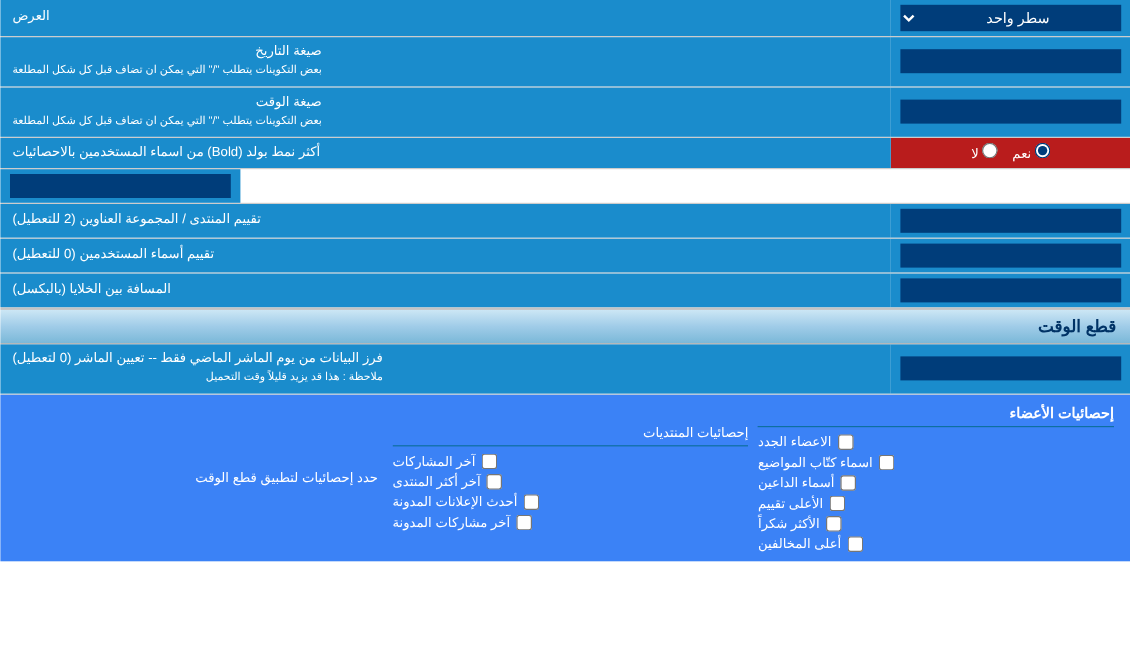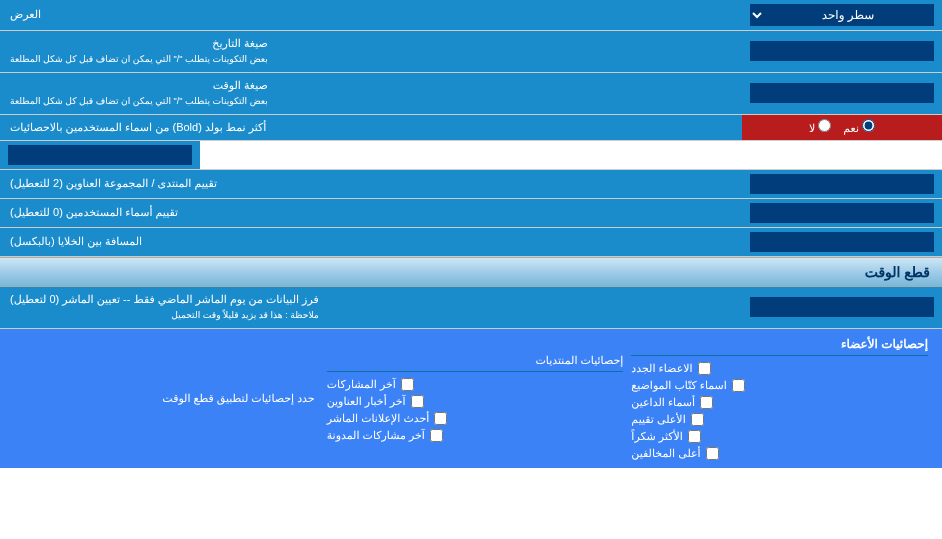--- a/index.html
+++ b/index.html
@@ -208,25 +208,25 @@
 
     <div style="flex:1; padding: 0 4px;">
       <div style="color:#fff; font-size:11px; font-weight:normal; text-align:right; padding: 2px 0 4px 0; border-bottom: 1px solid #0e6fa0; margin-bottom:4px;">
         <span>إحصائيات المنتديات</span>
       </div>
       <div class="checkbox-item">
         <span>آخر المشاركات</span>
         <input type="checkbox" style="">
       </div>
       <div class="checkbox-item">
-        <span>آخر أخبار العناوين</span>
-        <input type="checkbox" style="">
-      </div>
-      <div class="checkbox-item">
-        <span>أحدث الإعلانات الماشر</span>
+        <span>آخر أكثر المنتدى</span>
+        <input type="checkbox" style="">
+      </div>
+      <div class="checkbox-item">
+        <span>أحدث الإعلانات المدونة</span>
         <input type="checkbox" style="">
       </div>
       <div class="checkbox-item">
         <span>آخر مشاركات المدونة</span>
         <input type="checkbox" style="">
       </div>
     </div>
 
     <div style="flex:1; padding: 0 4px;">
       <div style="color:#fff; font-size:12px; font-weight:bold; text-align:right; padding: 2px 0 4px 0; border-bottom: 1px solid #0e6fa0; margin-bottom:4px;">

